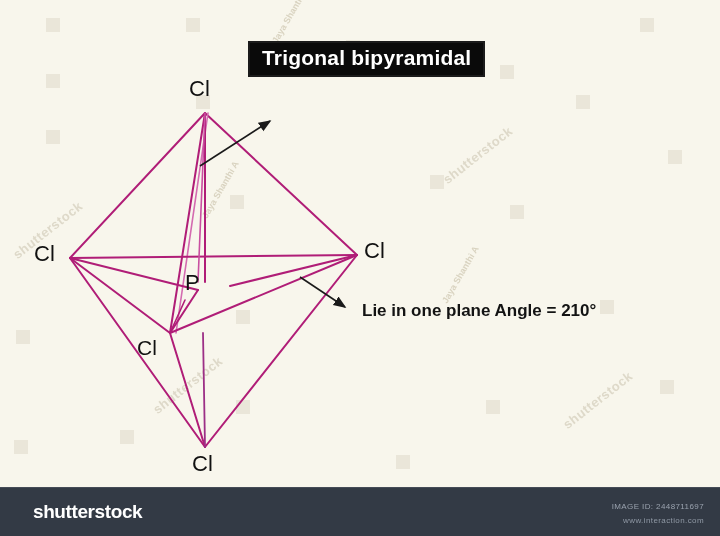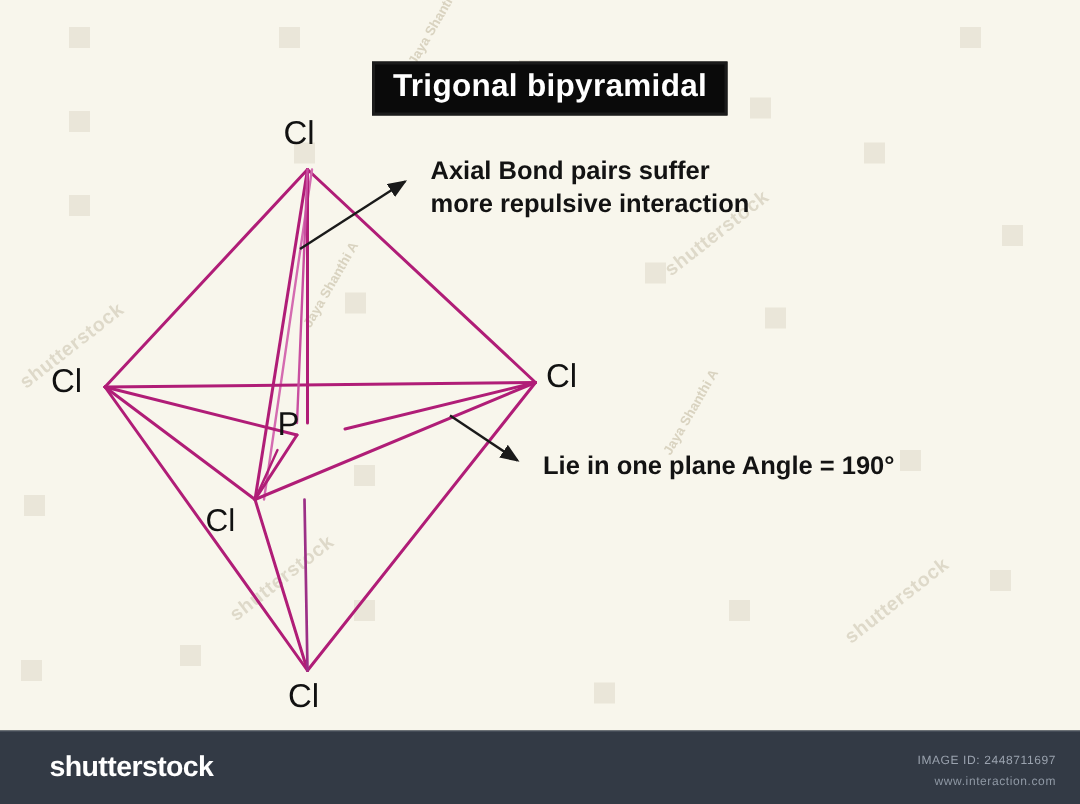--- a/index.html
+++ b/index.html
@@ -217,27 +217,23 @@
 
     <div id="title-plate">Trigonal bipyramidal</div>
 
     <div class="atom" style="left:189px; top:78px;">Cl</div>
     <div class="atom" style="left:34px;  top:243px;">Cl</div>
     <div class="atom" style="left:364px; top:240px;">Cl</div>
     <div class="atom small" style="left:137px; top:337px;">Cl</div>
     <div class="atom" style="left:192px; top:453px;">Cl</div>
     <div class="atom" style="left:185px; top:272px;">P</div>
 
-    <div class="callout" style="left:287px; top:103px;">
-      <div>Axial Bond pairs suffer</div>
-      <div>more repulsive interaction</div>
-    </div>
 
     <div class="callout" style="left:362px; top:300px;">
-      <div>Lie in one plane Angle = 190°</div>
+      <div>Lie in one plane Angle = 210°</div>
     </div>
 
   </div>
 
   <div id="footer">
     <div id="brand">shutterstock</div>
     <div class="foot-meta" id="img-id">IMAGE ID: 2448711697</div>
     <div class="foot-meta" id="site-url">www.interaction.com</div>
   </div>
 

